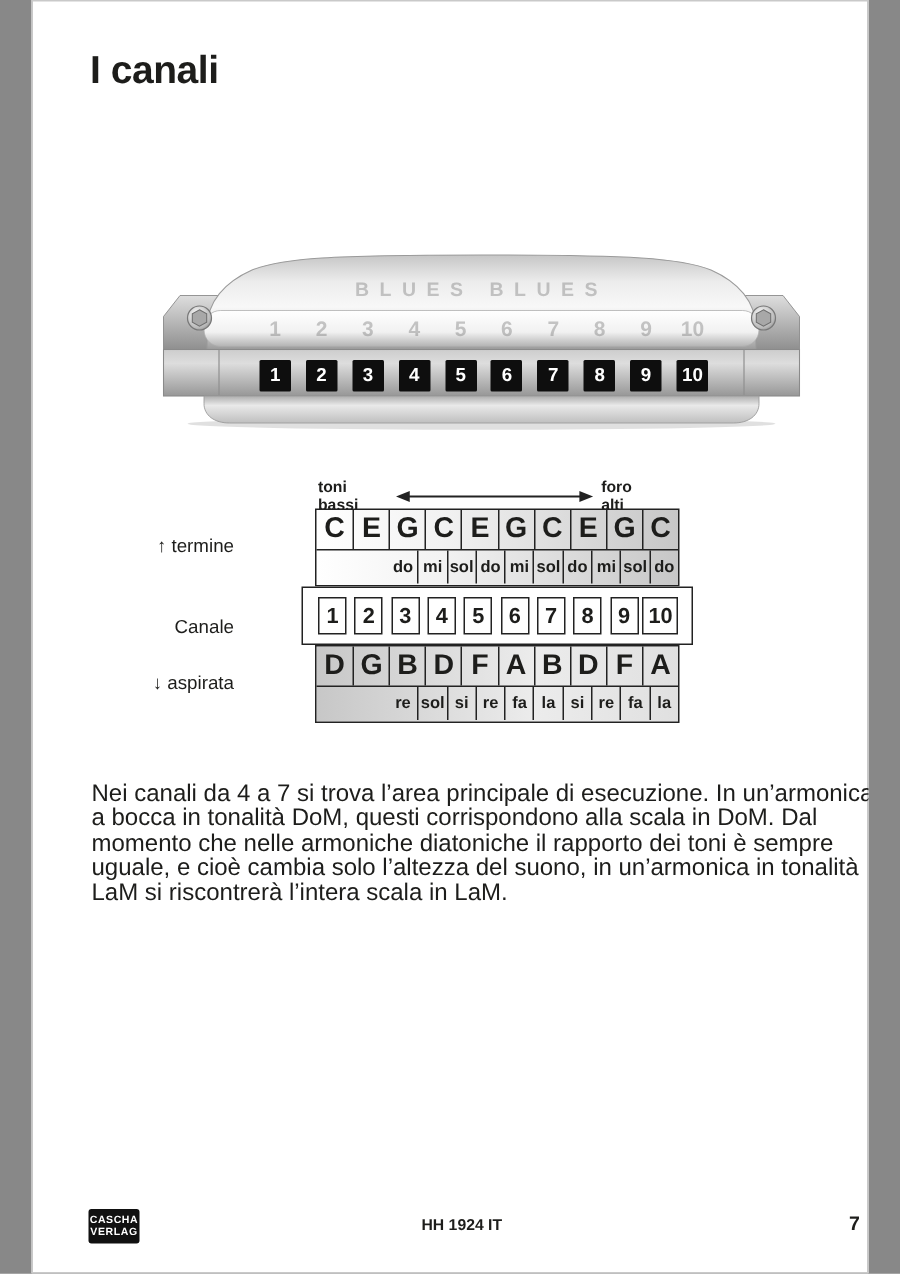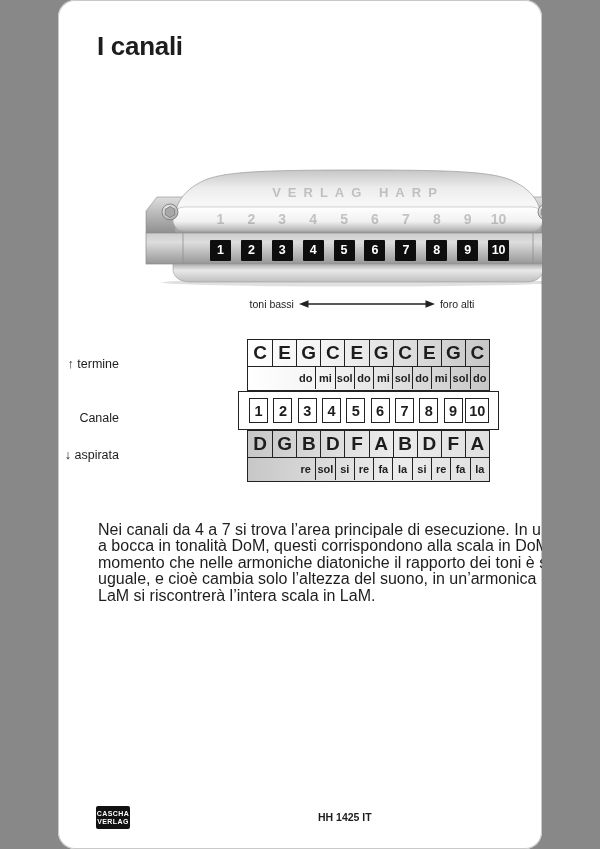--- a/index.html
+++ b/index.html
@@ -1,22 +1,21 @@
 <!DOCTYPE html>
 <html><head>
 <meta charset="utf-8">
 <style>
   html,body{margin:0;padding:0;background:#888;}
   .page{
-    position:relative; width:484px; height:849px; background:#ffffff;
+    position:relative; width:558px; height:849px; background:#ffffff;
     margin:0 auto; overflow:hidden;
     font-family:"Liberation Sans","DejaVu Sans",sans-serif;
     color:#1d1d1b;
     box-shadow: inset 0 0 0 1px #c9c9c9;
-    border-radius: 17px;
   }
   
   .title{position:absolute; left:39px; top:31px; font-size:26px; font-weight:bold; letter-spacing:-0.3px;}
   .intro{position:absolute; left:40px; top:79px; font-size:12px;}
 
   
   .harmonica{position:absolute; left:85px; top:163px; width:430px; height:124px;}
   .harmonica svg{position:absolute; left:0; top:0;}
   .engraving{
     position:absolute; left:0; top:22px; width:100%; text-align:center;
@@ -27,23 +26,23 @@
   .ghost-row span{flex:1; text-align:center; font-size:14px; font-weight:bold; color:rgba(110,110,110,0.38);}
   .holes-row{position:absolute; left:62px; top:76px; width:309px; height:22px; display:flex;}
   .holes-row .holecell{flex:1; display:flex; align-items:center; justify-content:center;}
   .holes-row .hole{
     width:21px; height:21px; background:#0e0e0e; border-radius:1px;
     display:flex; align-items:center; justify-content:center;
     color:#fff; font-size:12.5px; font-weight:bold;
   }
 
   
-  .dir-row{position:absolute; left:191px; top:297px; width:226px; height:13px;
-           display:flex; align-items:center; justify-content:center;
-           font-size:10.5px; font-weight:normal;}
+  .dir-row{position:absolute; left:191px; top:324px; width:226px; height:13px;
+           display:flex; align-items:center; justify-content:flex-end;
+           font-size:10.5px; font-weight:bold;}
   .dir-row svg{margin:0 5px;}
   .row-label{position:absolute; right:423px; font-size:12.5px; white-space:nowrap;}
   .lbl-blow{top:357px;} .lbl-channel{top:411px;} .lbl-draw{top:448px;}
 
   .noteblock{position:absolute; left:189px; width:243px; height:52px;
              border:1.6px solid #222; box-sizing:border-box;}
   .blow{top:339px; background:linear-gradient(90deg,#ffffff 0%,#f2f2f2 35%,#c7c7c7 100%);}
   .draw{top:430px; background:linear-gradient(90deg,#c7c7c7 0%,#ececec 60%,#e0e0e0 100%);}
   .nrow{display:grid; grid-template-columns:repeat(10,1fr); box-sizing:border-box;}
   .nrow span{display:flex; align-items:center; justify-content:center; box-sizing:border-box;}
@@ -134,21 +133,21 @@
 
       <g>
         <circle cx="27" cy="49" r="8" fill="url(#gScrew)" stroke="#787878" stroke-width="0.8"></circle>
         <polygon points="27,43.5 31.8,46.2 31.8,51.8 27,54.5 22.2,51.8 22.2,46.2" fill="#a8a8a8" stroke="#6e6e6e" stroke-width="0.7"></polygon>
       </g>
       <g>
         <circle cx="403" cy="49" r="8" fill="url(#gScrew)" stroke="#787878" stroke-width="0.8"></circle>
         <polygon points="403,43.5 407.8,46.2 407.8,51.8 403,54.5 398.2,51.8 398.2,46.2" fill="#a8a8a8" stroke="#6e6e6e" stroke-width="0.7"></polygon>
       </g>
     </svg>
-    <div class="engraving">VERLAG HARP</div>
+    <div class="engraving">BLUES BLUES</div>
     <div class="ghost-row">
         <span>1</span>
         <span>2</span>
         <span>3</span>
         <span>4</span>
         <span>5</span>
         <span>6</span>
         <span>7</span>
         <span>8</span>
         <span>9</span>
@@ -290,16 +289,16 @@
         <span>la</span>
       </div>
   </div>
 
   <div class="body-par">Nei canali da 4 a 7 si trova l’area principale di esecuzione. In un’armonica a bocca in tonalità DoM, questi corrispondono alla scala in DoM. Dal momento che nelle armoniche diatoniche il rapporto dei toni è sempre uguale, e cioè cambia solo l’altezza del suono, in un’armonica in tonalità LaM si riscontrerà l’intera scala in LaM.</div>
 
   <div class="logo">
     <span>CASCHA</span>
     <span>VERLAG</span>
   </div>
-  <div class="catalog">HH 1425 IT</div>
+  <div class="catalog">HH 1924 IT</div>
   <div class="pagenum">7</div>
 
 </div>
 
 </body></html>

